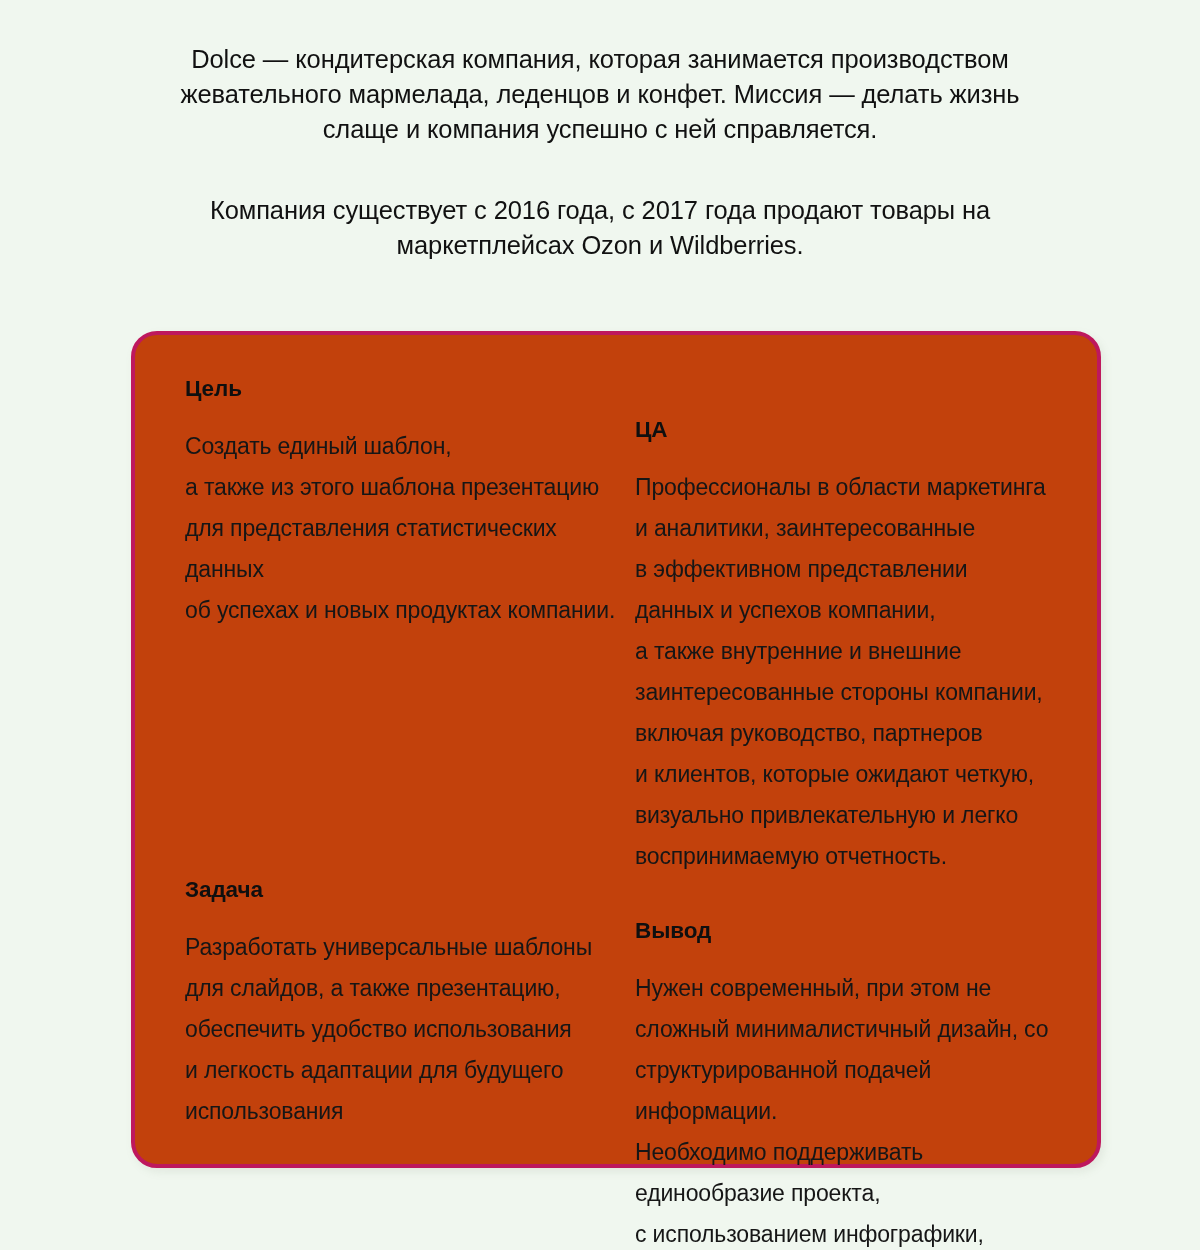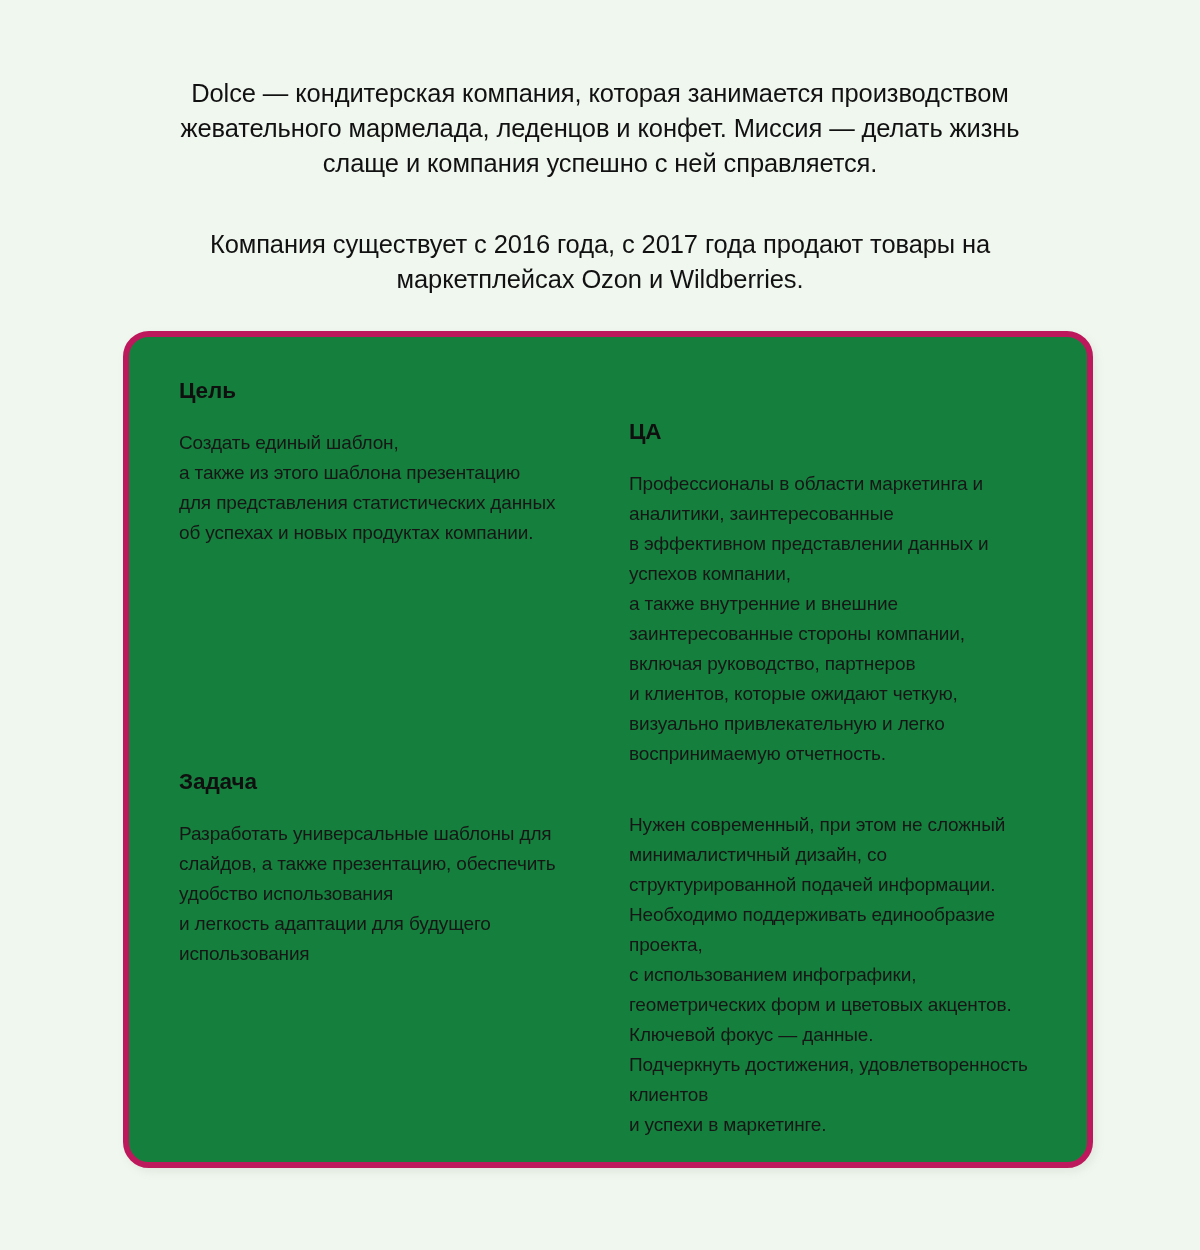--- a/index.html
+++ b/index.html
@@ -19,21 +19,21 @@
 
   .page {
     position: relative;
     width: 1200px;
     height: 1250px;
     box-sizing: border-box;
   }
 
   
   .intro {
-    padding-top: 76px;
+    padding-top: 42px;
     width: 1200px;
     box-sizing: border-box;
   }
   .intro-para {
     margin: 0 auto;
     text-align: center;
     font-size: 25.5px;
     line-height: 35px;
     letter-spacing: -0.1px;
     color: #111111;
@@ -43,27 +43,27 @@
     margin-bottom: 0;
   }
   .intro-para.second {
     margin-top: 46px;
     width: 860px;
   }
 
   
   .card {
     position: absolute;
-    left: 123px;
+    left: 131px;
     top: 331px;
     width: 970px;
     height: 837px;
     box-sizing: border-box;
-    background: #15803d;
-    border: 6px solid #be185d;
+    background: #c2410c;
+    border: 4px solid #be185d;
     border-radius: 26px;
     box-shadow: 3px 4px 9px rgba(120, 140, 118, 0.13);
   }
 
   .grid {
     position: absolute;
     left: 50px;
     top: 41px;
     right: 34px;
     bottom: 30px;
@@ -87,22 +87,22 @@
   .sec-title {
     font-size: 22.5px;
     font-weight: bold;
     line-height: 26px;
     color: #0f0f0f;
     margin: 0 0 24px 0;
     letter-spacing: -0.1px;
   }
 
   .sec-body {
-    font-size: 19px;
-    line-height: 30px;
+    font-size: 23px;
+    line-height: 41px;
     color: #161616;
     margin: 0;
     white-space: pre-line;
     letter-spacing: -0.15px;
   }
 </style>
 </head>
 <body>
 
 <div class="page">
@@ -131,20 +131,21 @@
 и клиентов, которые ожидают четкую, визуально привлекательную и легко воспринимаемую отчетность.</p>
       </div>
 
       <div class="cell col-right row-1">
         <h3 class="sec-title">Задача</h3>
         <p class="sec-body"> Разработать универсальные шаблоны для слайдов, а также презентацию, обеспечить удобство использования
 и легкость адаптации для будущего использования</p>
       </div>
 
       <div class="cell col-right row-2">
+        <h3 class="sec-title">Вывод</h3>
         <p class="sec-body">Нужен современный, при этом не сложный минималистичный дизайн, со структурированной подачей информации.
 Необходимо поддерживать единообразие проекта,
 с использованием инфографики, геометрических форм и цветовых акцентов.
 Ключевой фокус — данные.
 Подчеркнуть достижения, удовлетворенность клиентов
 и успехи в маркетинге.</p>
       </div>
 
     </div>
   </section>

